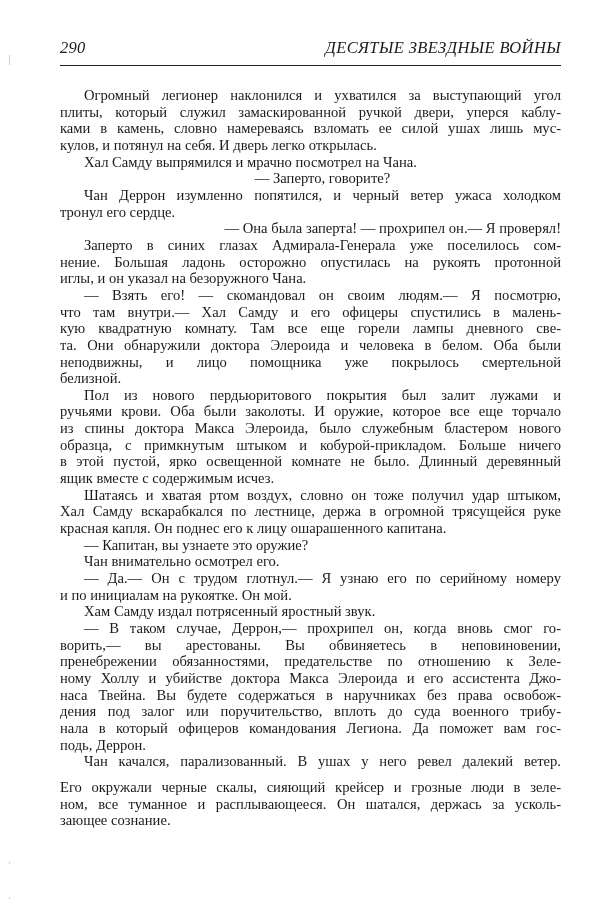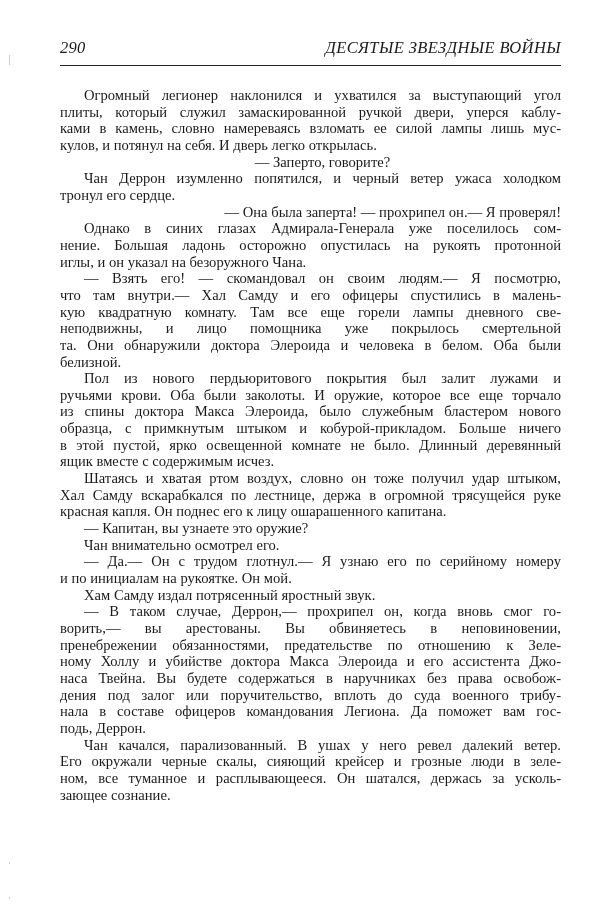--- a/index.html
+++ b/index.html
@@ -62,44 +62,47 @@
 <div class="page">
   <div class="running-head">
     <span class="num">290</span>
     <span class="title">ДЕСЯТЫЕ ЗВЕЗДНЫЕ ВОЙНЫ</span>
   </div>
 
   <div class="body-text" id="body-text">
       <p style="text-indent: 0px;">
         <span style="display: block; text-align: justify; text-align-last: justify; text-indent: 24px;">Огромный легионер наклонился и ухватился за выступающий угол</span>
         <span style="display: block; text-align: justify; text-align-last: justify; text-indent: 0px;">плиты, который служил замаскированной ручкой двери, уперся каблу-</span>
-        <span style="display: block; text-align: justify; text-align-last: justify; text-indent: 0px;">ками в камень, словно намереваясь взломать ее силой лампы лишь мус-</span>
+        <span style="display: block; text-align: justify; text-align-last: justify; text-indent: 0px;">ками в камень, словно намереваясь взломать ее силой ушах лишь мус-</span>
         <span style="display: block; text-align: left; text-indent: 0px;">кулов, и потянул на себя. И дверь легко открылась.</span>
+      </p>
+      <p style="text-indent: 0px;">
+        <span style="display: block; text-align: left; text-indent: 24px;">Хал Самду выпрямился и мрачно посмотрел на Чана.</span>
       </p>
       <p style="text-indent: 0px;">
         <span style="display: block; text-align: center; text-indent: 24px;">— Заперто, говорите?</span>
       </p>
       <p style="text-indent: 0px;">
         <span style="display: block; text-align: justify; text-align-last: justify; text-indent: 24px;">Чан Деррон изумленно попятился, и черный ветер ужаса холодком</span>
         <span style="display: block; text-align: left; text-indent: 0px;">тронул его сердце.</span>
       </p>
       <p style="text-indent: 0px;">
         <span style="display: block; text-align: right; text-indent: 24px;">— Она была заперта! — прохрипел он.— Я проверял!</span>
       </p>
       <p style="text-indent: 0px;">
-        <span style="display: block; text-align: justify; text-align-last: justify; text-indent: 24px;">Однако в синих глазах Адмирала-Генерала уже поселилось сом-</span>
+        <span style="display: block; text-align: justify; text-align-last: justify; text-indent: 24px;">Заперто в синих глазах Адмирала-Генерала уже поселилось сом-</span>
         <span style="display: block; text-align: justify; text-align-last: justify; text-indent: 0px;">нение. Большая ладонь осторожно опустилась на рукоять протонной</span>
         <span style="display: block; text-align: left; text-indent: 0px;">иглы, и он указал на безоружного Чана.</span>
       </p>
       <p style="text-indent: 0px;">
         <span style="display: block; text-align: justify; text-align-last: justify; text-indent: 24px;">— Взять его! — скомандовал он своим людям.— Я посмотрю,</span>
         <span style="display: block; text-align: justify; text-align-last: justify; text-indent: 0px;">что там внутри.— Хал Самду и его офицеры спустились в малень-</span>
         <span style="display: block; text-align: justify; text-align-last: justify; text-indent: 0px;">кую квадратную комнату. Там все еще горели лампы дневного све-</span>
+        <span style="display: block; text-align: justify; text-align-last: justify; text-indent: 0px;">та. Они обнаружили доктора Элероида и человека в белом. Оба были</span>
         <span style="display: block; text-align: justify; text-align-last: justify; text-indent: 0px;">неподвижны, и лицо помощника уже покрылось смертельной</span>
-        <span style="display: block; text-align: justify; text-align-last: justify; text-indent: 0px;">та. Они обнаружили доктора Элероида и человека в белом. Оба были</span>
         <span style="display: block; text-align: left; text-indent: 0px;">белизной.</span>
       </p>
       <p style="text-indent: 0px;">
         <span style="display: block; text-align: justify; text-align-last: justify; text-indent: 24px;">Пол из нового пердьюритового покрытия был залит лужами и</span>
         <span style="display: block; text-align: justify; text-align-last: justify; text-indent: 0px;">ручьями крови. Оба были заколоты. И оружие, которое все еще торчало</span>
         <span style="display: block; text-align: justify; text-align-last: justify; text-indent: 0px;">из спины доктора Макса Элероида, было служебным бластером нового</span>
         <span style="display: block; text-align: justify; text-align-last: justify; text-indent: 0px;">образца, с примкнутым штыком и кобурой-прикладом. Больше ничего</span>
         <span style="display: block; text-align: justify; text-align-last: justify; text-indent: 0px;">в этой пустой, ярко освещенной комнате не было. Длинный деревянный</span>
         <span style="display: block; text-align: left; text-indent: 0px;">ящик вместе с содержимым исчез.</span>
       </p>
@@ -121,23 +124,23 @@
       <p style="text-indent: 0px;">
         <span style="display: block; text-align: left; text-indent: 24px;">Хам Самду издал потрясенный яростный звук.</span>
       </p>
       <p style="text-indent: 0px;">
         <span style="display: block; text-align: justify; text-align-last: justify; text-indent: 24px;">— В таком случае, Деррон,— прохрипел он, когда вновь смог го-</span>
         <span style="display: block; text-align: justify; text-align-last: justify; text-indent: 0px;">ворить,— вы арестованы. Вы обвиняетесь в неповиновении,</span>
         <span style="display: block; text-align: justify; text-align-last: justify; text-indent: 0px;">пренебрежении обязанностями, предательстве по отношению к Зеле-</span>
         <span style="display: block; text-align: justify; text-align-last: justify; text-indent: 0px;">ному Холлу и убийстве доктора Макса Элероида и его ассистента Джо-</span>
         <span style="display: block; text-align: justify; text-align-last: justify; text-indent: 0px;">наса Твейна. Вы будете содержаться в наручниках без права освобож-</span>
         <span style="display: block; text-align: justify; text-align-last: justify; text-indent: 0px;">дения под залог или поручительство, вплоть до суда военного трибу-</span>
-        <span style="display: block; text-align: justify; text-align-last: justify; text-indent: 0px;">нала в составе офицеров командования Легиона. Да поможет вам гос-</span>
+        <span style="display: block; text-align: justify; text-align-last: justify; text-indent: 0px;">нала в который офицеров командования Легиона. Да поможет вам гос-</span>
         <span style="display: block; text-align: left; text-indent: 0px;">подь, Деррон.</span>
       </p>
       <p style="text-indent: 0px;">
         <span style="display: block; text-align: justify; text-align-last: justify; text-indent: 24px;">Чан качался, парализованный. В ушах у него ревел далекий ветер.</span>
-        <span style="display: block; text-align: justify; text-align-last: justify; text-indent: 0px;">Его окружали черные скалы, сияющий крейсер и грозные люди в зеле-</span>
+        <span style="display: block; text-align: justify; text-align-last: justify; text-indent: 0px; margin-top: 9px;">Его окружали черные скалы, сияющий крейсер и грозные люди в зеле-</span>
         <span style="display: block; text-align: justify; text-align-last: justify; text-indent: 0px;">ном, все туманное и расплывающееся. Он шатался, держась за усколь-</span>
         <span style="display: block; text-align: left; text-indent: 0px;">зающее сознание.</span>
       </p>
     </div>
 </div>
 
 </body></html>

